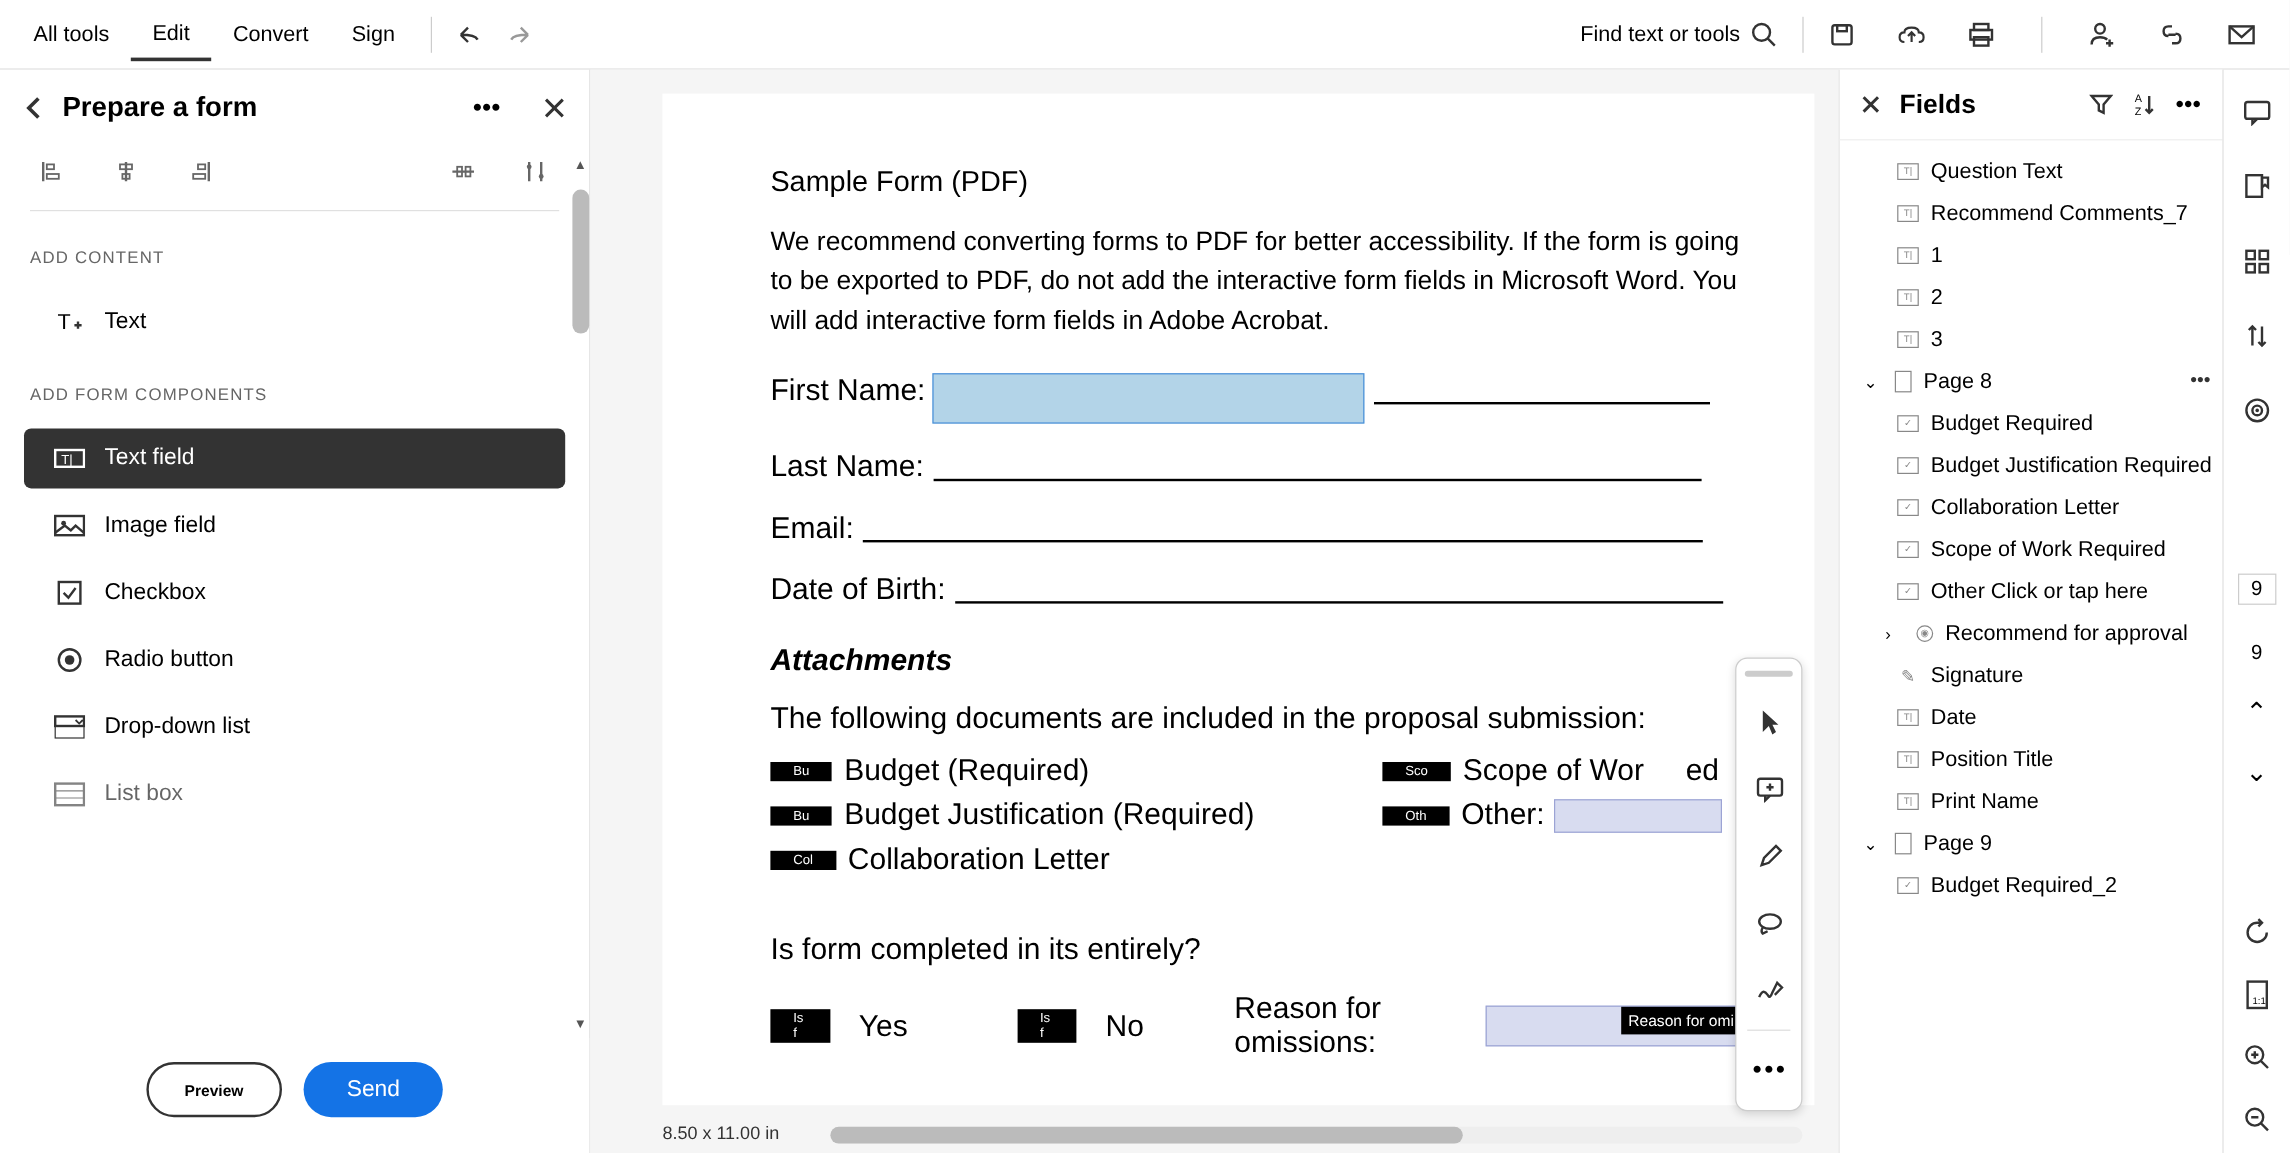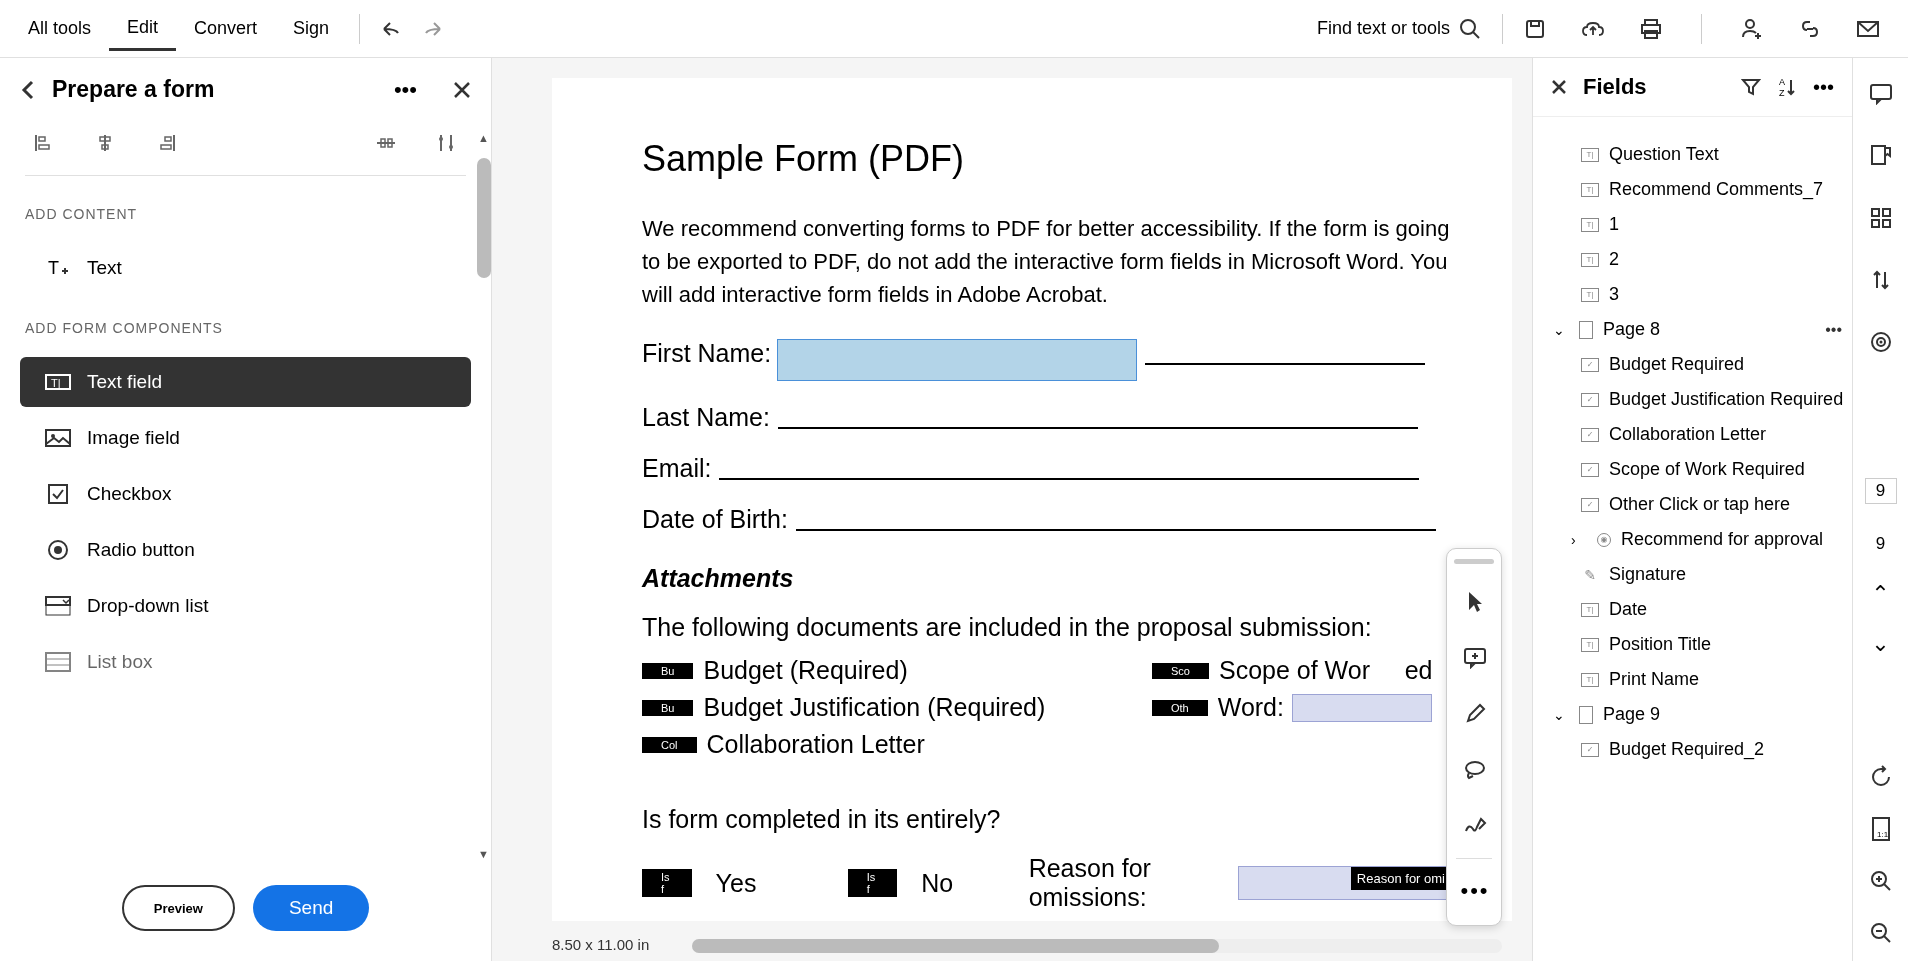--- a/index.html
+++ b/index.html
@@ -40,21 +40,21 @@
 .btn-preview { padding: 12px 30px; border: 2px solid #333; border-radius: 24px; background: #fff; font-size: 13px; font-weight: 600; cursor: pointer; }
 .btn-send { padding: 12px 36px; border: none; border-radius: 24px; background: #1473e6; color: #fff; font-size: 19px; font-weight: 400; cursor: pointer; }
 
 .left-scrollbar { position: absolute; right: 0; top: 100px; width: 14px; height: 120px; background: #bbb; border-radius: 7px; }
 .left-scroll-arrow-up { position: absolute; right: 2px; top: 74px; font-size: 11px; color: #555; }
 .left-scroll-arrow-down { position: absolute; right: 2px; top: 790px; font-size: 11px; color: #555; }
 
 
 .center-area { flex: 1; position: relative; background: #f5f5f5; overflow: hidden; }
 .doc-page { position: absolute; left: 60px; top: 20px; right: 20px; bottom: 40px; background: #fff; padding: 60px 60px 0 90px; overflow: hidden; }
-.doc-title { font-size: 36px; margin-bottom: 32px; }
+.doc-title { font-size: 24px; margin-bottom: 18px; }
 .doc-para { font-size: 22px; line-height: 1.5; margin-bottom: 28px; }
 .form-line { font-size: 25px; margin-bottom: 22px; display:flex; }
 .form-line .underline { border-bottom: 2px solid #000; display: inline-block; flex:1; height: 26px; max-width: 640px; margin-left: 8px; }
 .selected-field { display:inline-block; width: 360px; height: 42px; background: #b3d4e8; border: 1px solid #4a90d9; margin-left: 6px; vertical-align: middle; }
 .section-heading { font-size: 25px; font-style: italic; font-weight: 600; margin: 30px 0 20px; }
 .attach-line { font-size: 25px; margin-bottom: 8px; display:flex; align-items:center; }
 .field-tag { background: #000; color: #fff; font-size: 11px; padding: 2px 19px; margin-right: 10px; font-style: normal; }
 .attach-cols { display: flex; gap: 0; }
 .attach-col { flex: 1; }
 .small-field-box { display:inline-block; width: 140px; height: 28px; background: #d8dcf0; border: 1px solid #9ca3d4; vertical-align: middle; }
@@ -65,21 +65,21 @@
 .floating-toolbar .fbtn { width: 56px; height: 56px; display:flex; align-items:center; justify-content:center; cursor: pointer; font-size: 24px; }
 .floating-toolbar .grip { width: 40px; height: 5px; background: #ccc; border-radius: 3px; margin: 4px auto 10px; }
 .floating-toolbar .sep { width: 36px; height: 1px; background: #ddd; margin: 4px auto; }
 .floating-toolbar .more-h { font-size: 22px; letter-spacing: 2px; }
 
 .status-bar { position: absolute; left: 60px; bottom: 8px; font-size: 15px; color: #333; }
 .h-scrollbar { position: absolute; bottom: 8px; left: 200px; right: 30px; height: 14px; background: #eee; border-radius: 7px; }
 .h-scrollbar .thumb { position: absolute; left: 0; width: 65%; height: 100%; background: #bbb; border-radius: 7px; }
 
 
-.right-panel { width: 320px; border-left: 1px solid #e0e0e0; display: flex; flex-direction: column; background: #fff; gap: 12px; }
+.right-panel { width: 320px; border-left: 1px solid #e0e0e0; display: flex; flex-direction: column; background: #fff; }
 .fields-header { display: flex; align-items: center; padding: 16px 18px; gap: 16px; border-bottom: 1px solid #eee; }
 .fields-header .close-btn { font-size: 20px; cursor: pointer; }
 .fields-header .title { font-size: 22px; font-weight: 600; flex: 1; }
 .fields-header .hdr-icon { font-size: 20px; cursor: pointer; }
 
 .fields-list { flex: 1; overflow: hidden; padding: 8px 0; }
 .field-item { display: flex; align-items: center; gap: 10px; padding: 7px 10px 7px 48px; font-size: 18px; cursor: pointer; white-space: nowrap; overflow: hidden; }
 .field-item.group { padding-left: 20px; font-weight: 400; }
 .field-item .chev { width: 16px; font-size: 14px; }
 .field-item .type-icon { width: 18px; height: 14px; border: 1px solid #888; display:inline-flex; align-items:center; justify-content:center; font-size: 8px; color: #888; flex-shrink: 0; }
@@ -356,21 +356,21 @@
             <span>Collaboration Letter</span>
           </div>
         </div>
         <div class="attach-col" style="max-width:300px">
           <div class="attach-line">
             <span class="field-tag">Sco</span>
             <span style="white-space:nowrap; overflow:hidden">Scope of Wor&nbsp;&nbsp;&nbsp;&nbsp;&nbsp;ed</span>
           </div>
           <div class="attach-line">
             <span class="field-tag">Oth</span>
-            <span>Word:</span>
+            <span>Other:</span>
             <span class="small-field-box" style="margin-left:8px"></span>
           </div>
         </div>
       </div>
 
       <div style="font-size:25px; margin:38px 0 20px">Is form completed in its entirely?</div>
 
       <div style="display:flex; align-items:center; gap:14px; font-size:25px">
         <span class="field-tag">Is f</span>
         <span>Yes</span>

